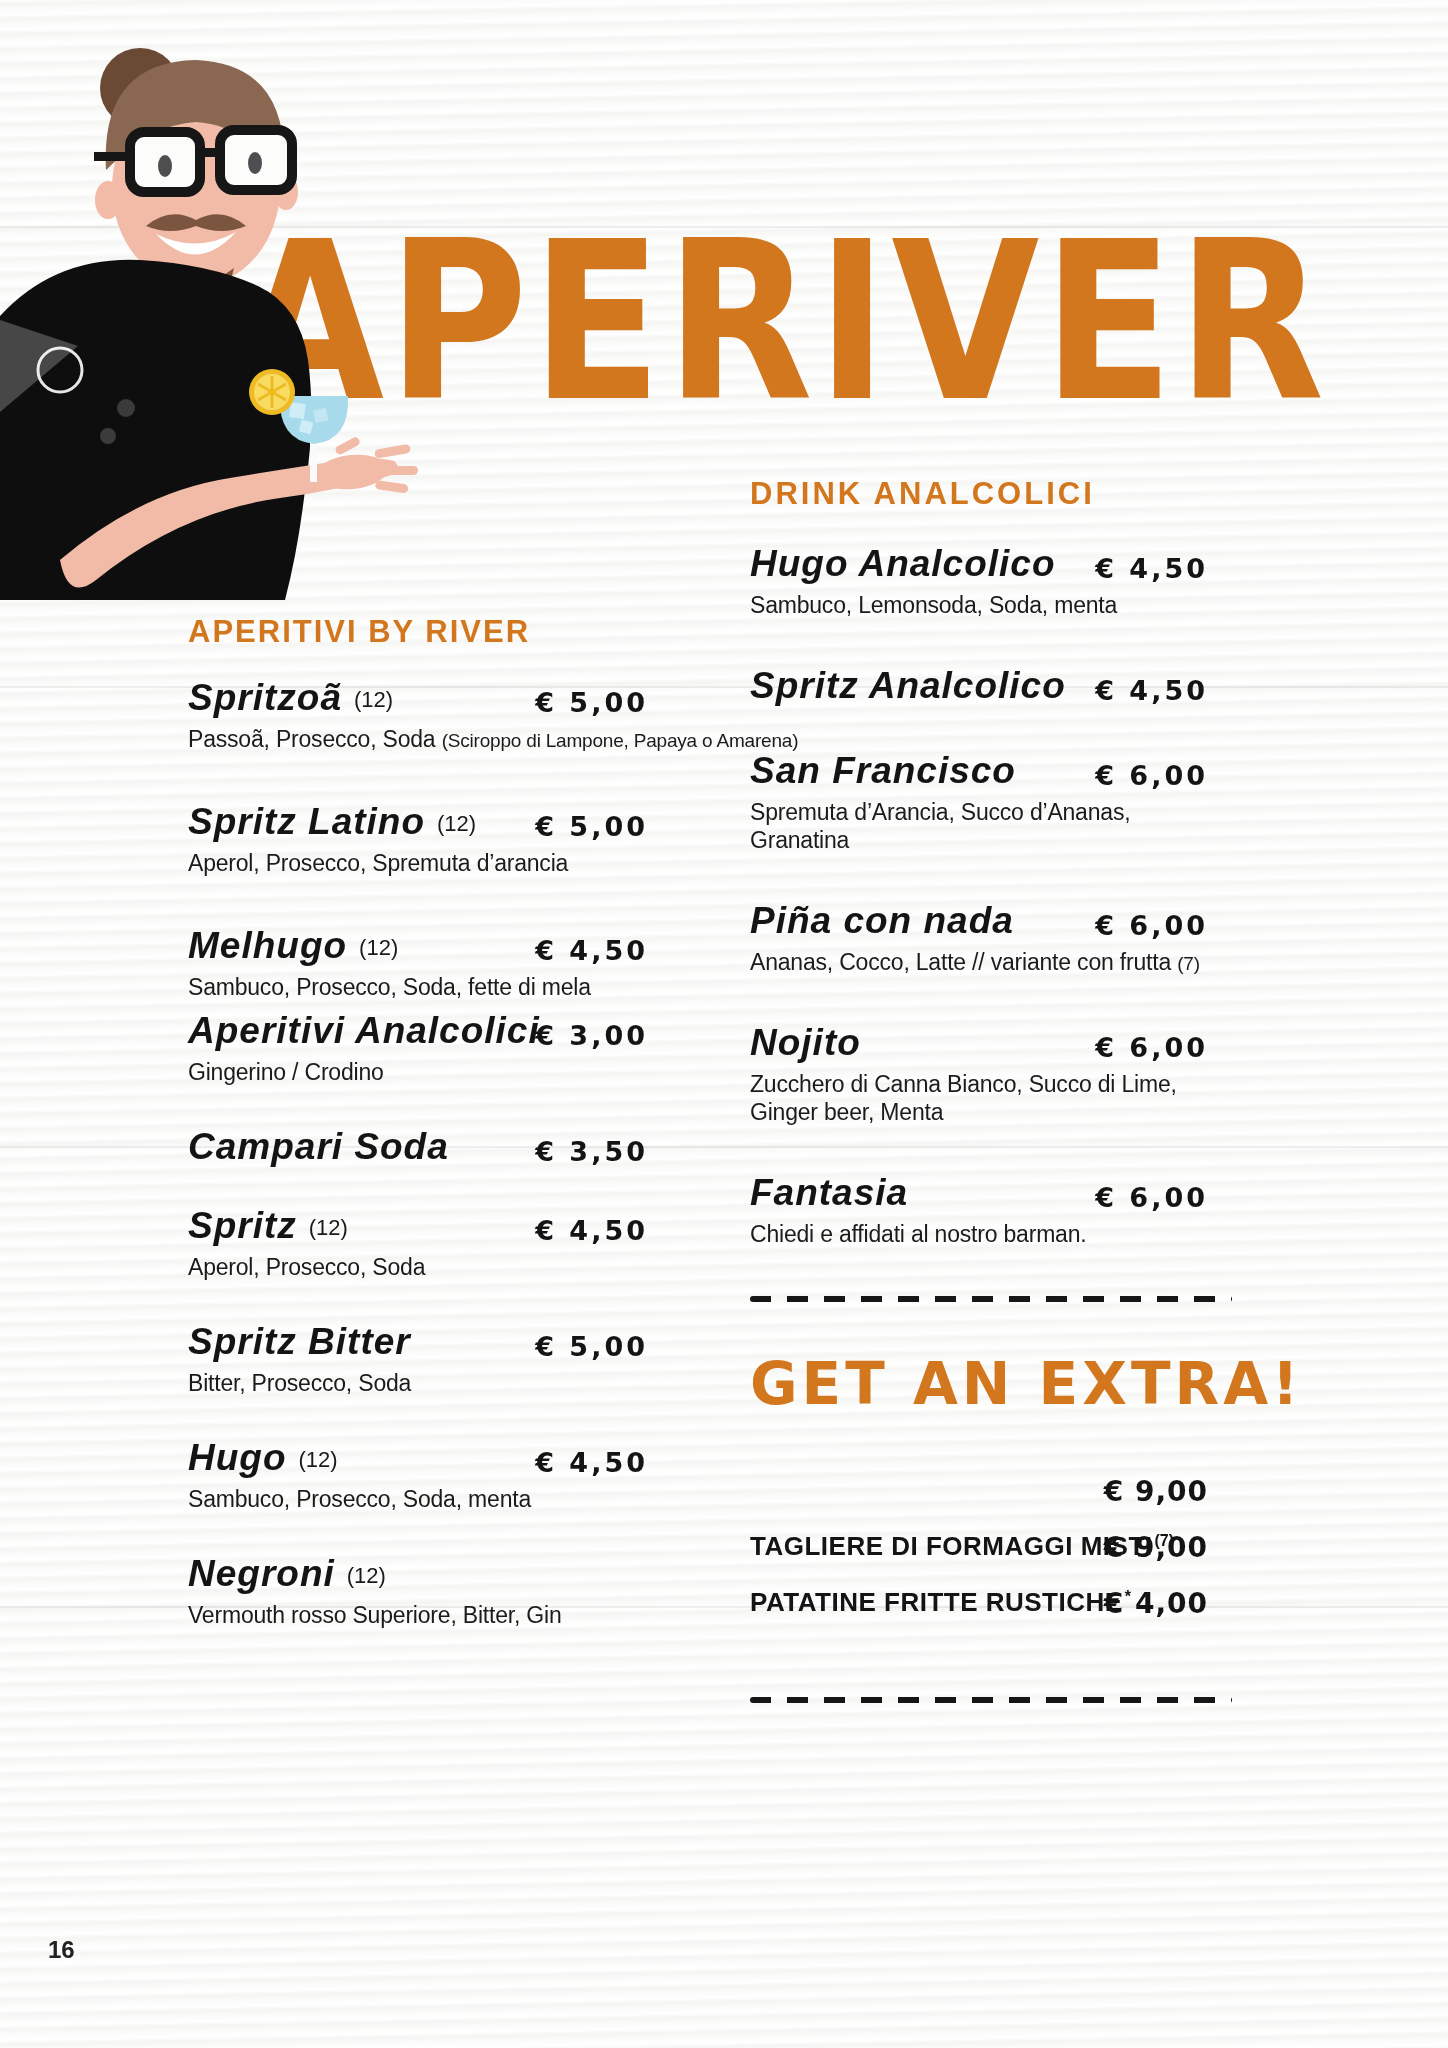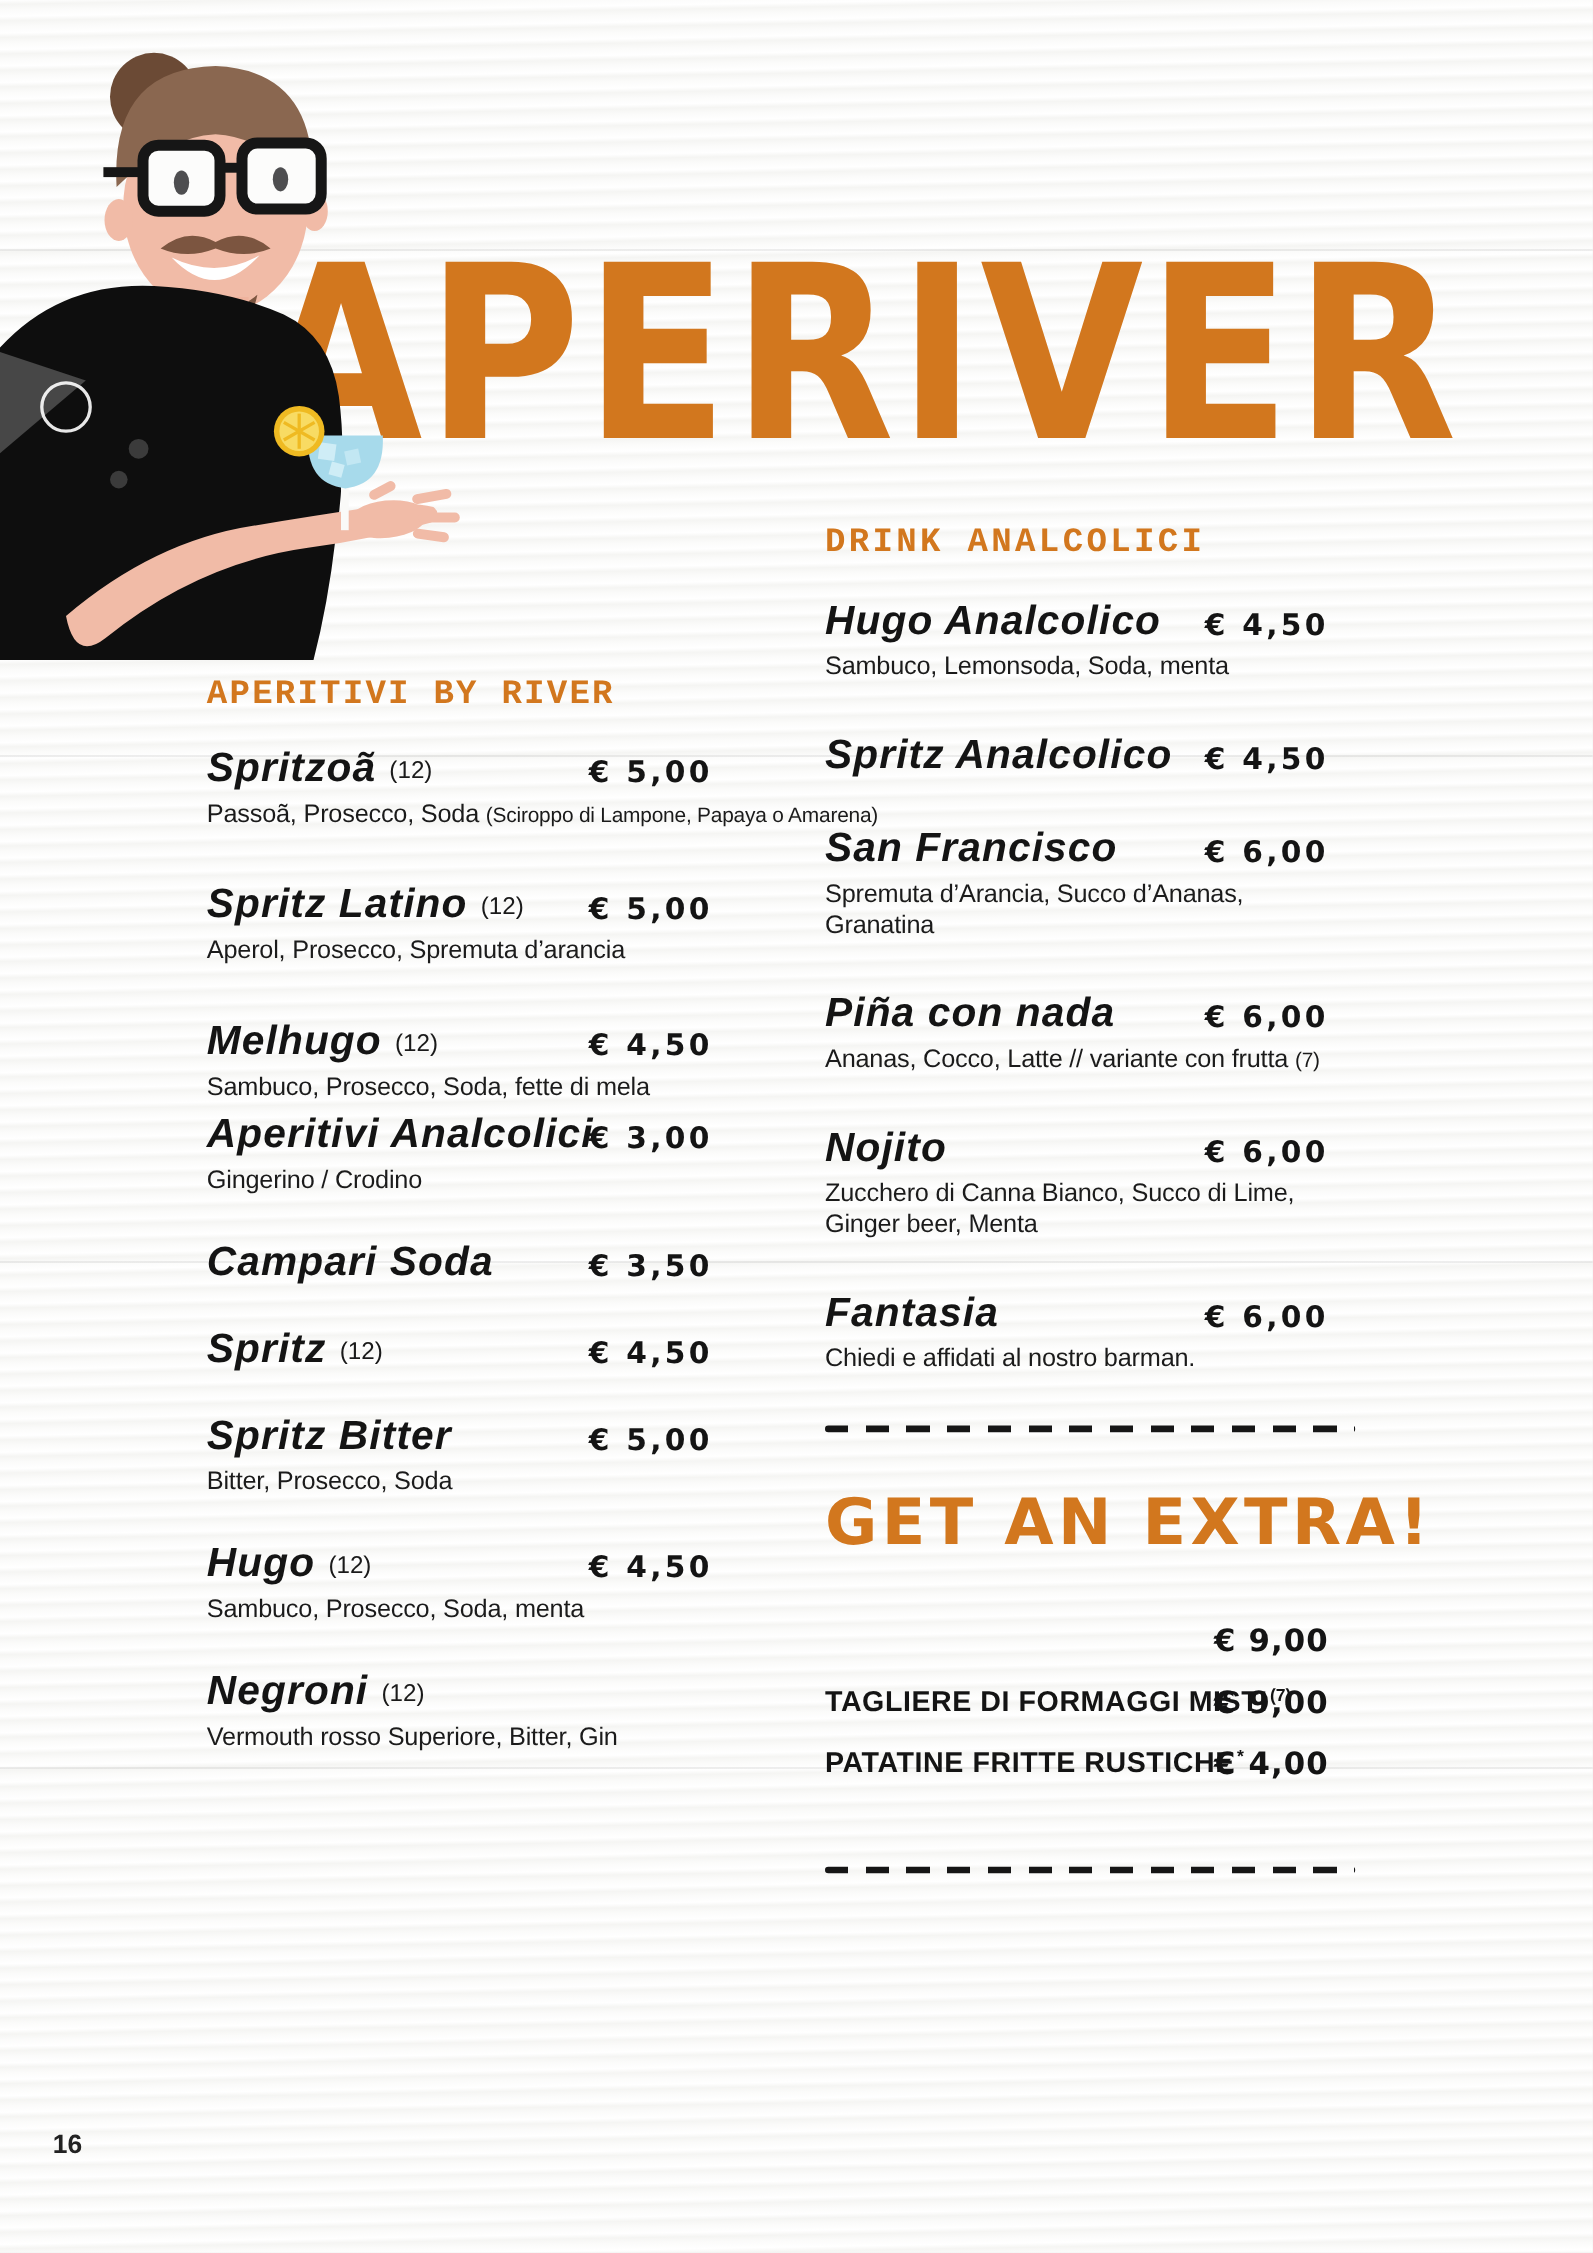--- a/index.html
+++ b/index.html
@@ -17,21 +17,21 @@
     font-family:"DejaVu Sans",sans-serif;font-weight:bold;
     font-size:220px;line-height:1;letter-spacing:4px;color:var(--accent);
     transform:scaleX(0.87);transform-origin:left top;white-space:nowrap;
   }
   
   .col{position:absolute;}
   .col-left-1{left:188px;top:616px;width:460px;}
   .col-left-2{left:188px;top:1012px;width:460px;}
   .col-right{left:750px;top:478px;width:482px;}
   h2.sec{
-    margin:0 0 30px 0;font-family:Liberation Mono, monospace;font-weight:bold;
+    margin:0 0 30px 0;font-family:Liberation Sans, sans-serif;font-weight:bold;
     font-size:31px;line-height:1.05;letter-spacing:2px;color:var(--accent);white-space:nowrap;
   }
   .col-left-2 h2.sec{margin-bottom:32px;}
   .col-right h2.sec{margin-bottom:34px;letter-spacing:3px;}
   .item{position:relative;margin-bottom:50px;}
   .col-left-2 .item{margin-bottom:42px;}
   .col-right .item{margin-bottom:48px;}
   .iname{font-weight:bold;font-style:italic;font-size:37px;line-height:1;letter-spacing:1px;}
   .badge{font-size:22px;font-weight:normal;margin-left:12px;position:relative;top:-3px;color:#1a1a1a;}
   .price{
@@ -160,20 +160,21 @@
     </div>
 
     <div class="item">
       <span class="iname">Campari Soda</span>
       <span class="price">€ 3,50</span>
     </div>
 
     <div class="item">
       <span class="iname">Spritz</span><span class="badge">(12)</span>
       <span class="price">€ 4,50</span>
+      <div class="desc">Aperol, Prosecco, Soda</div>
     </div>
 
     <div class="item">
       <span class="iname">Spritz Bitter</span>
       <span class="price">€ 5,00</span>
       <div class="desc">Bitter, Prosecco, Soda</div>
     </div>
 
     <div class="item">
       <span class="iname">Hugo</span><span class="badge">(12)</span>

